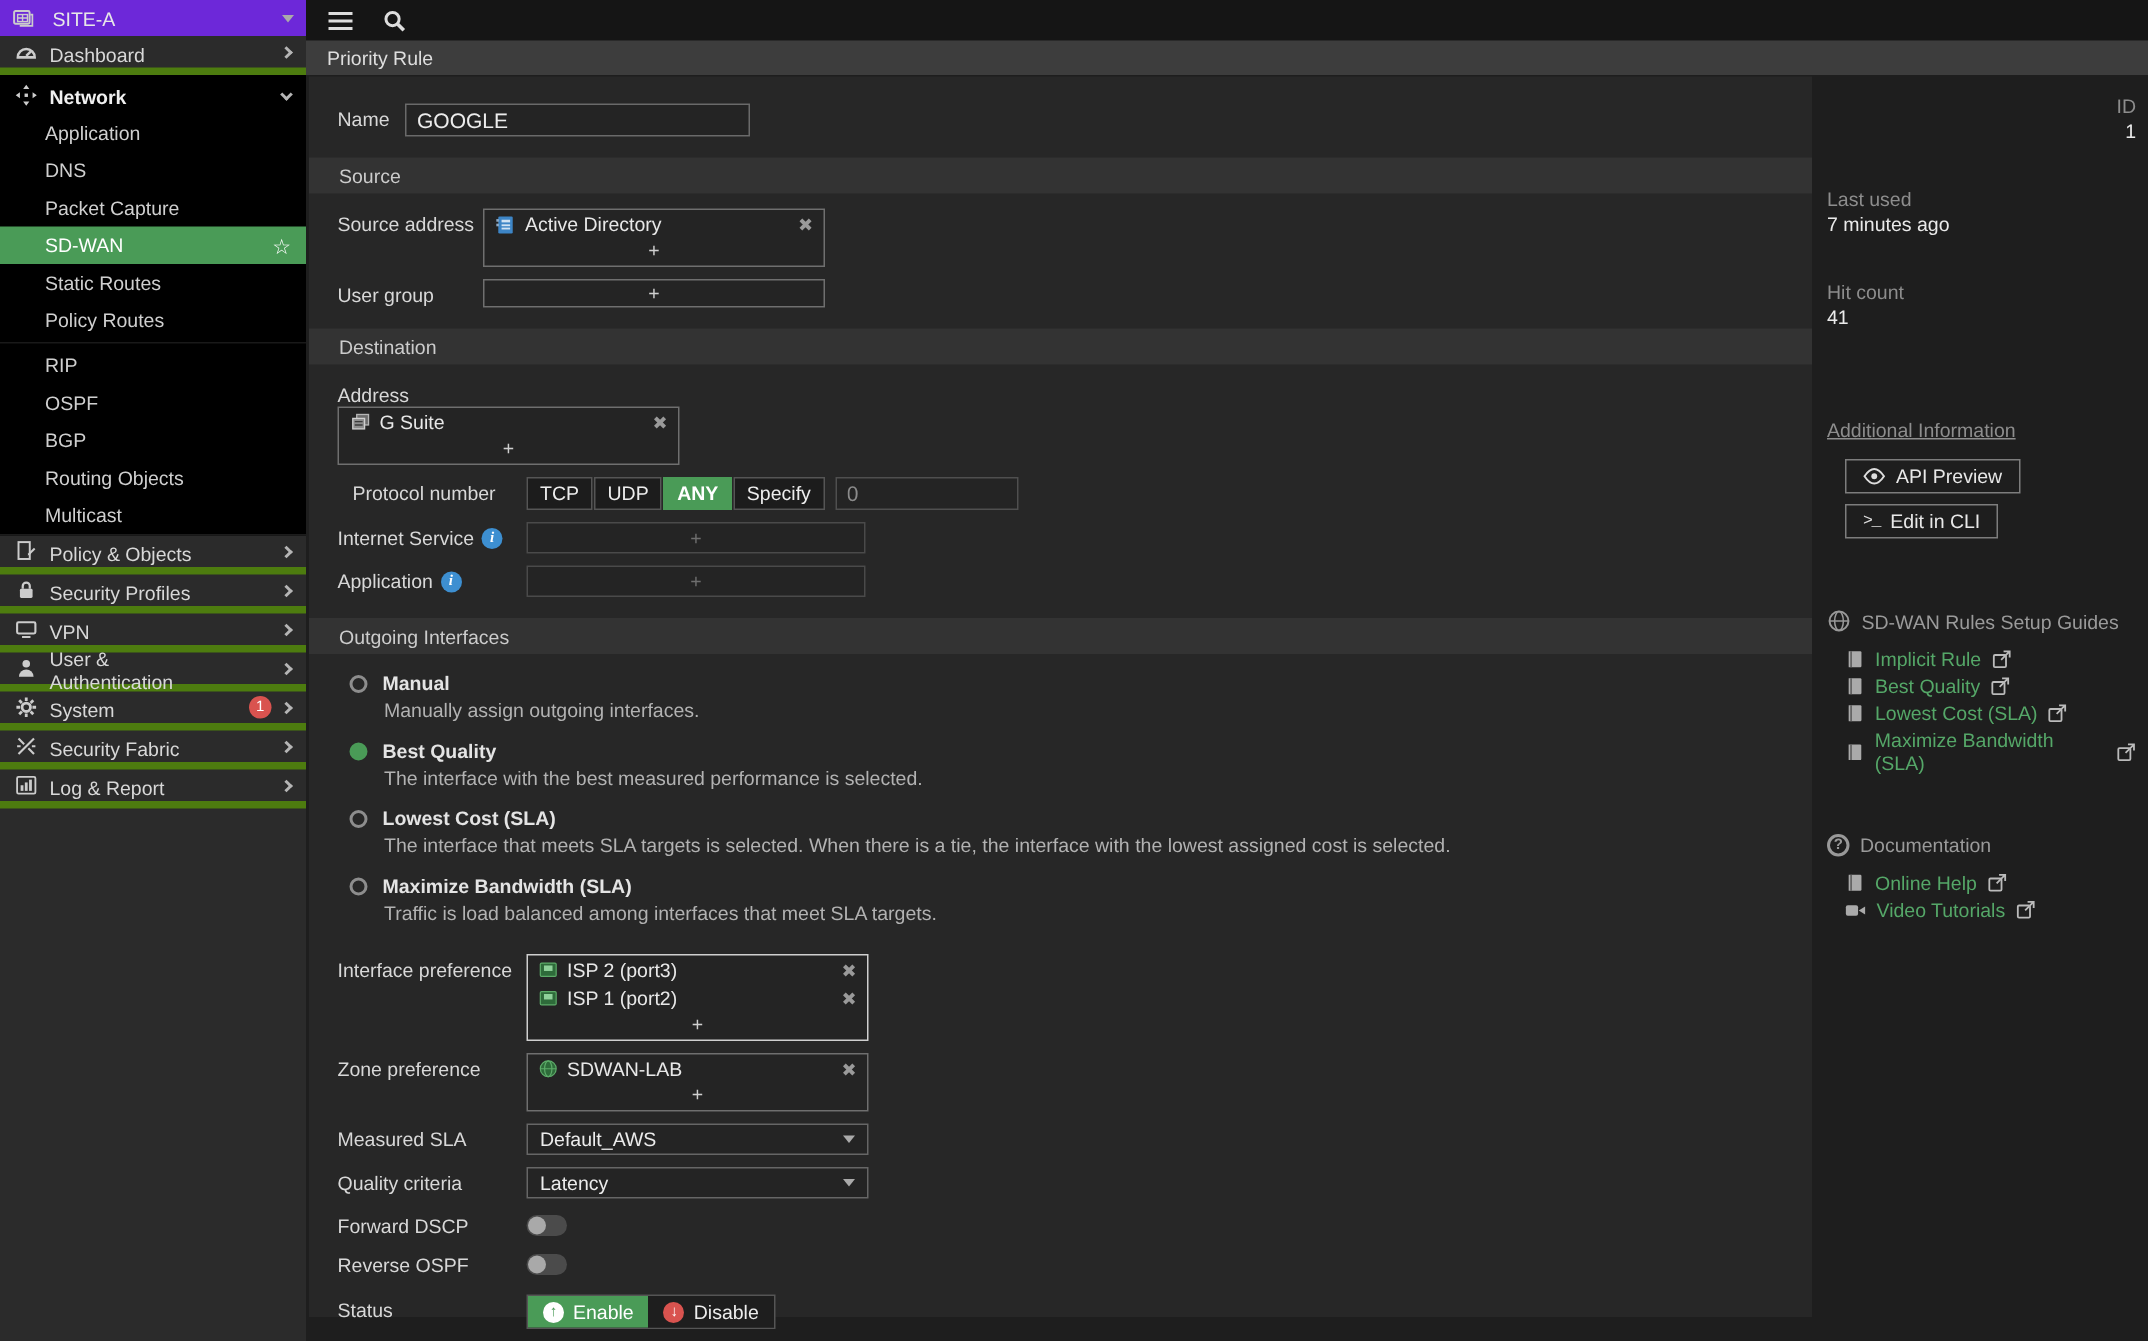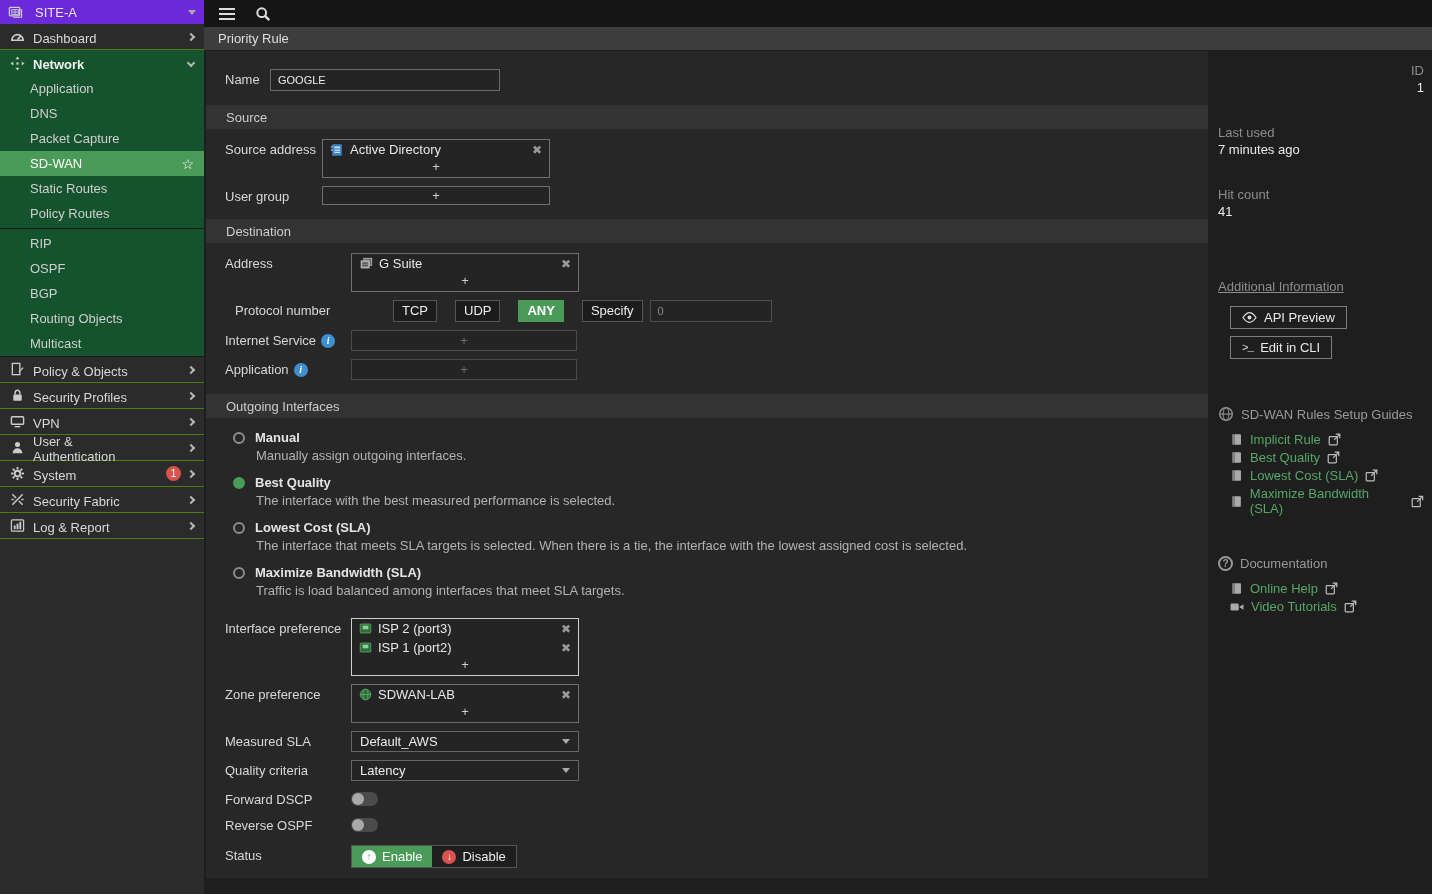--- a/index.html
+++ b/index.html
@@ -9,56 +9,56 @@
     background:#1e1e1e; color:#d8d8d8;
     font-family:"Liberation Sans", sans-serif; font-size:13px;
   }
   svg { display:block; }
 
   
   .sidebar { position:absolute; left:0; top:0; width:204px; height:894px; background:#2b2b2b; }
   .site-bar { height:24px; background:#6d28d9; display:flex; align-items:center; gap:12px; padding:0 8px; color:#e8e8e8; cursor:pointer;text-align:center; }
   .site-bar .caret { margin-left:auto; }
   .caret { width:0; height:0; border-left:4px solid transparent; border-right:4px solid transparent; border-top:5px solid #aaa; }
-  .nav-row { height:26px; display:flex; align-items:center; gap:8px; padding:0 10px; color:#ddd; cursor:pointer; border-bottom:1px solid #4d7c0f; }
+  .nav-row { height:26px; display:flex; align-items:center; gap:8px; padding:0 10px; color:#ddd; cursor:pointer; border-bottom:5px solid #4d7c0f; }
   .nav-row.bold span.lbl { font-weight:bold; color:#f0f0f0; }
   .nav-row .right { margin-left:auto; display:flex; align-items:center; gap:7px; }
   .chev { width:6px; height:6px; border-right:2px solid #b5b5b5; border-bottom:2px solid #b5b5b5; display:inline-block; }
   .chev.r { transform:rotate(-45deg); }
   .chev.d { transform:rotate(45deg); }
-  .net-section { background:#14532d; border-bottom:1px solid #1c1c1c; }
+  .net-section { background:#000000; border-bottom:1px solid #1c1c1c; }
   .nav-sub { height:25px; display:flex; align-items:center; padding:0 10px 0 30px; color:#cfcfcf; cursor:pointer; }
   .nav-sub.selected { background:#4a9b57; color:#fff; }
   .nav-sub .star { margin-left:auto; color:#fff; font-size:14px; }
   .nav-divider { border-top:1px solid #191919; margin:2px 0; }
   .badge { background:#d9534f; color:#fff; width:15px; height:15px; border-radius:50%; font-size:10px; display:inline-flex; align-items:center; justify-content:center; }
   .icon14 { width:15px; height:15px; flex:0 0 15px; }
 
   
   .topbar { position:absolute; left:204px; top:0; right:0; height:27px; background:#151515; display:flex; align-items:center; gap:20px; padding:0 15px; }
   .hamburger { width:16px; cursor:pointer; }
   .hamburger div { height:2px; background:#ddd; margin:3px 0; }
   .titlebar { position:absolute; left:204px; top:27px; right:0; height:23px; background:#3d3d3d; display:flex; align-items:center; padding:0 14px; color:#dedede; }
 
   
   .content { position:absolute; left:206px; top:51px; width:1002px; height:827px; background:#272727; }
   .sec-head { background:#333333; color:#cccccc; height:24px; display:flex; align-items:center; padding:0 20px; margin-top:14px; }
   .row { display:flex; align-items:flex-start; padding-left:19px; margin-top:8px; }
   .lbl { width:97px; padding-top:3px; color:#d8d8d8; flex:0 0 auto; }
   .lbl2 { width:126px; padding-top:3px; color:#d8d8d8; flex:0 0 auto; display:flex; align-items:center; gap:5px; }
   .lbl-ind { padding-left:10px; }
-  input.text { background:#242424; border:1px solid #6a6a6a; color:#ececec; font-family:inherit; font-size:11px; padding:4px 7px; height:22px; }
+  input.text { background:#242424; border:1px solid #6a6a6a; color:#ececec; font-family:inherit; font-size:14px; padding:4px 7px; height:22px; }
   .entry-box { width:228px; border:1px solid #6f6f6f; background:#242424; }
   .entry-box.focused { border-color:#cfcfcf; }
   .entry-box.empty { display:flex; justify-content:center; padding:1px 0; }
   .entry { display:flex; align-items:center; gap:6px; padding:2px 7px; color:#e8e8e8; cursor:pointer; }
   .x { margin-left:auto; color:#9a9a9a; font-size:12px; cursor:pointer; }
   .plus { display:block; text-align:center; color:#cfcfcf; padding:0 0 3px; cursor:pointer; }
   .plus.dim { color:#6e6e6e; padding:1px 0; }
-  .seg { display:flex; gap:18px;margin-left:42px; }
+  .seg { display:flex; gap:1px; }
   .seg .opt { background:#1c1c1c; border:1px solid #555; color:#ededed; padding:2px 8px; height:22px; cursor:pointer; }
   .seg .opt.on { background:#4a9b57; border-color:#4a9b57; color:#fff; font-weight:bold; }
   .num-in { width:122px; margin-left:7px; color:#8b8b8b !important; border-color:#4f4f4f !important; }
   .info-i { width:14px; height:14px; border-radius:50%; background:#3d8fd1; color:#fff; font-size:10px; font-weight:bold; display:inline-flex; align-items:center; justify-content:center; font-family:"Liberation Serif",serif; font-style:italic; }
   .intro { padding:14px 0 4px 19px; color:#d5d5d5; }
   .strategy { margin:12px 0 0 27px; }
   .strat-title { display:flex; align-items:center; gap:10px; font-weight:bold; color:#e4e4e4; cursor:pointer; }
   .strat-desc { color:#b2b2b2; margin:3px 0 0 23px; }
   .radio { width:12px; height:12px; border-radius:50%; border:2px solid #8d8d8d; background:transparent; flex:0 0 12px; }
   .radio.on { background:#4a9b57; border-color:#4a9b57; }
@@ -295,21 +295,21 @@
 
   <div class="row">
     <span class="lbl">User group</span>
     <div class="entry-box empty">
       <span class="plus" style="padding:0;">+</span>
     </div>
   </div>
 
   <div class="sec-head">Destination</div>
 
-  <div class="row" style="margin-top:10px;">
+  <div class="row" style="margin-top:10px;flex-direction:column;">
     <span class="lbl2">Address</span>
     <div class="entry-box">
       <div class="entry">
         <svg width="14" height="14" viewBox="0 0 16 16">
             <rect x="5.5" y="1.5" width="9" height="8" fill="#6b6b6b" stroke="#b5b5b5"></rect>
             <rect x="2.5" y="4.5" width="9" height="8" fill="#8d8d8d" stroke="#d0d0d0"></rect>
             <line x1="4" y1="7" x2="10" y2="7" stroke="#3a3a3a"></line>
             <line x1="4" y1="9.5" x2="10" y2="9.5" stroke="#3a3a3a"></line>
           </svg>
         <span>G Suite</span>

